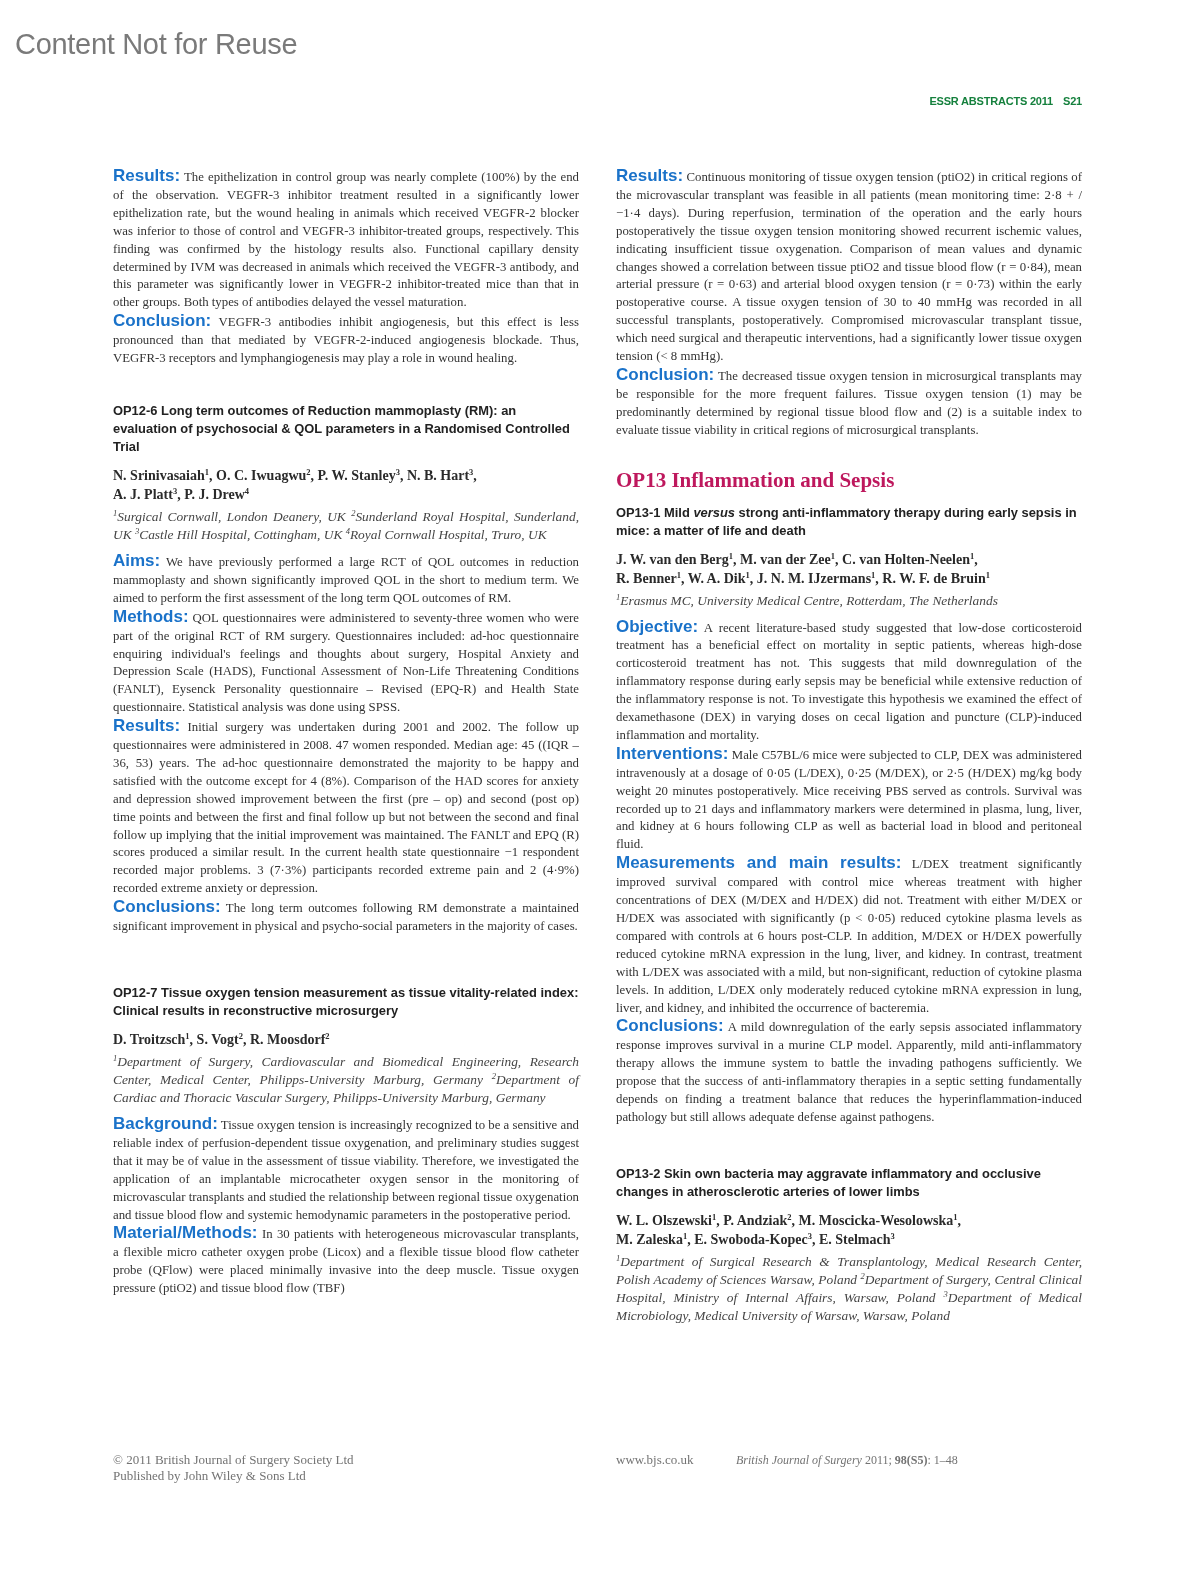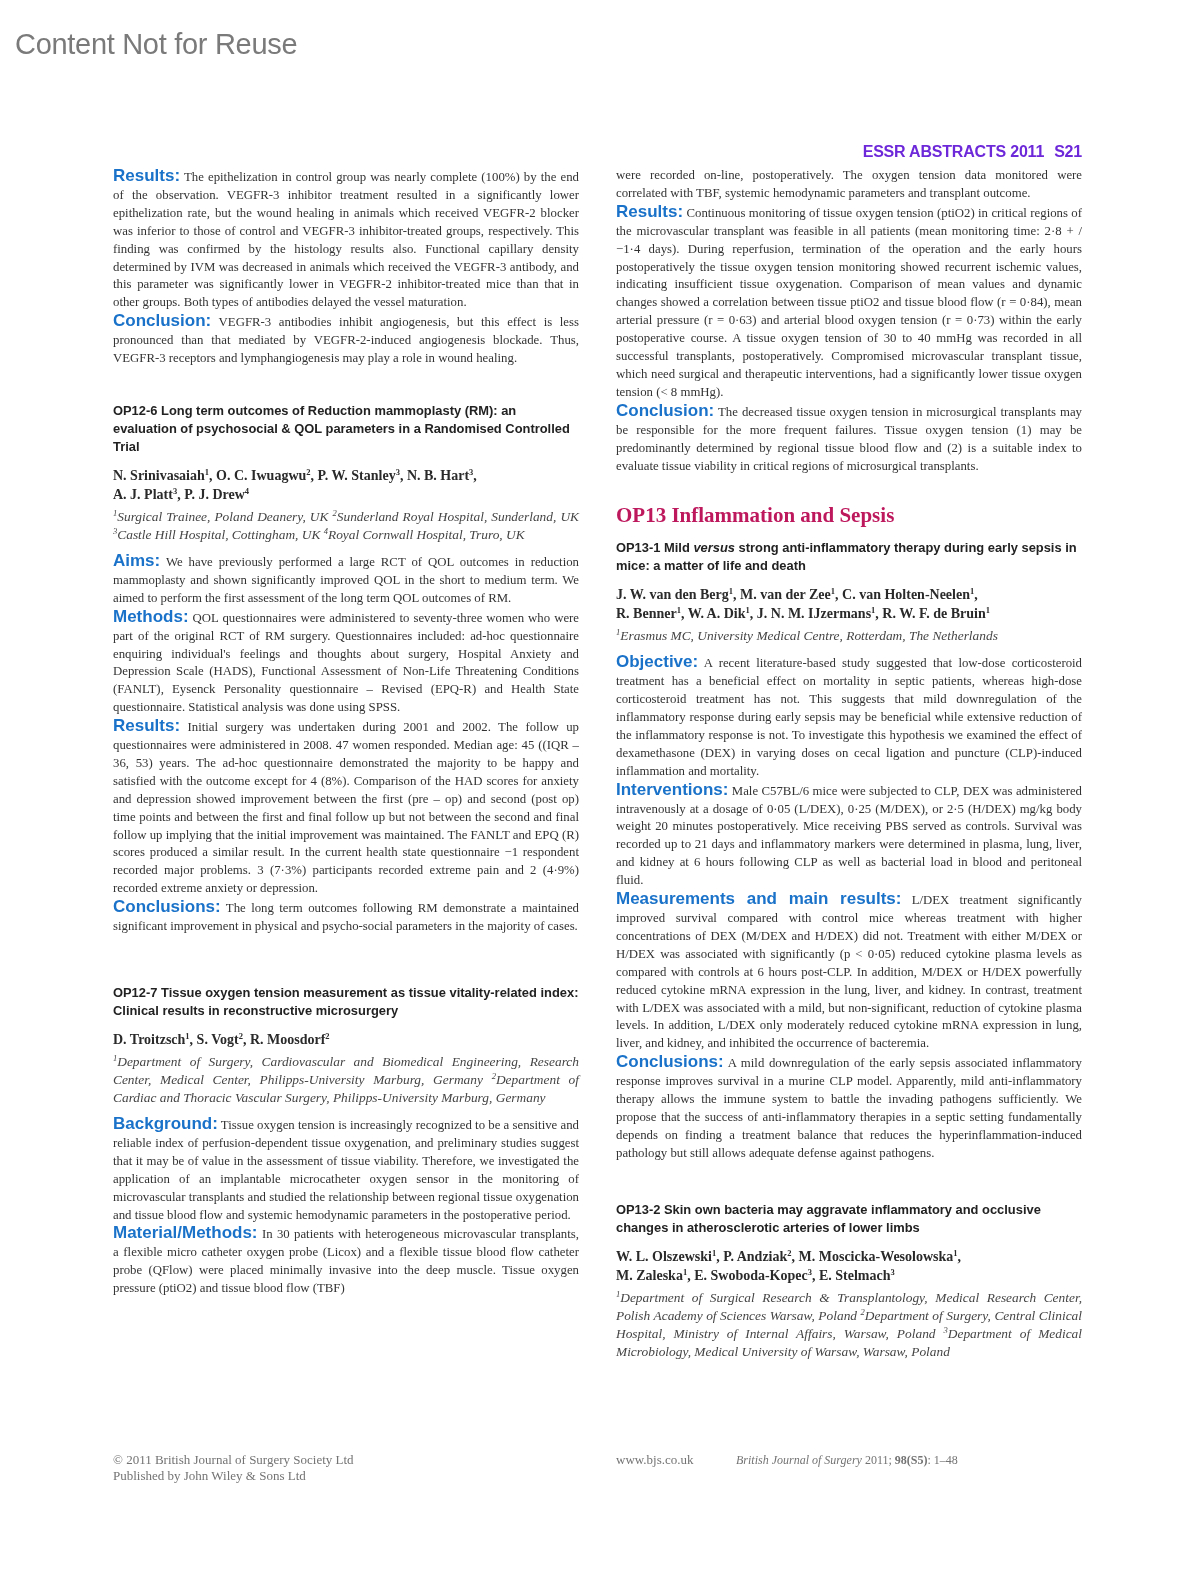--- a/index.html
+++ b/index.html
@@ -1,18 +1,18 @@
 <!DOCTYPE html>
 <html><head>
 <meta charset="utf-8">
 <style>
   html, body { margin: 0; padding: 0; background: #ffffff; }
   body { width: 1200px; height: 1577px; position: relative; overflow: hidden; color: #2b2b2b; }
   .watermark { position: absolute; left: 15px; top: 28px; font-family: Liberation Sans, sans-serif; font-size: 29px; color: #7a7a7a; letter-spacing: -0.3px; }
-  .running-head { position: absolute; right: 118px; top: 95px; font-family: "Liberation Sans", sans-serif; font-weight: bold; font-size: 16px; color: #6d28d9; letter-spacing: -0.2px; margin-top: 48px; }
+  .running-head { position: absolute; right: 118px; top: 95px; font-family: "Liberation Sans", sans-serif; font-weight: bold; font-size: 11px; color: #15803d; letter-spacing: -0.2px; }
   .running-head .page { margin-left: 10px; }
   .col { position: absolute; top: 167px; width: 466px; font-family: "Liberation Serif", serif; font-size: 12.8px; line-height: 17.9px; color: #333; }
   .col-left { left: 113px; }
   .col-right { left: 616px; }
   p.abs { margin: 0; text-align: justify; hyphens: auto; }
   .lbl { font-family: "Liberation Sans", sans-serif; font-weight: bold; color: #1a72c9; font-size: 17px; }
   .abs-title { font-family: "Liberation Sans", sans-serif; font-weight: bold; font-size: 12.9px; line-height: 18px; color: #222; margin: 0; }
   .authors { font-family: "Liberation Serif", serif; font-weight: bold; font-size: 14px; line-height: 19px; color: #2a2a2a; margin: 10px 0 4px 0; }
   .affil { font-family: "Liberation Serif", serif; font-style: italic; font-size: 13.4px; line-height: 18px; color: #444; margin: 0 0 8px 0; text-align: justify; }
   sup { font-size: 8.5px; vertical-align: 5px; line-height: 0; }
@@ -39,21 +39,21 @@
     <p class="abs"><span class="lbl" style="color: rgb(26, 114, 201);">Conclusion:</span><span> VEGFR-3 antibodies inhibit angiogenesis, but this effect is less pronounced than that mediated by VEGFR-2-induced angiogenesis blockade. Thus, VEGFR-3 receptors and lymphangiogenesis may play a role in wound healing.</span></p>
   </div>
 
   <div style="margin-top:34px;">
     <h3 class="abs-title">OP12-6 Long term outcomes of Reduction mammoplasty (RM): an evaluation of psychosocial &amp; QOL parameters in a Randomised Controlled Trial</h3>
     <div class="authors">
       <span>N. Srinivasaiah</span><sup>1</sup>, <span>O. C. Iwuagwu</span><sup>2</sup>, <span>P. W. Stanley</span><sup>3</sup>, <span>N. B. Hart</span><sup>3</sup>,<br>
       <span>A. J. Platt</span><sup>3</sup>, <span>P. J. Drew</span><sup>4</sup>
     </div>
     <p class="affil">
-      <sup>1</sup><span>Surgical Trainee, Poland Deanery, UK </span><sup>2</sup><span>Sunderland Royal Hospital, Sunderland, UK </span><sup>3</sup><span>Castle Hill Hospital, Cottingham, UK </span><sup>4</sup><span>Royal Cornwall Hospital, Truro, UK</span>
+      <sup>1</sup><span>Surgical Cornwall, London Deanery, UK </span><sup>2</sup><span>Sunderland Royal Hospital, Sunderland, UK </span><sup>3</sup><span>Castle Hill Hospital, Cottingham, UK </span><sup>4</sup><span>Royal Cornwall Hospital, Truro, UK</span>
     </p>
     <p class="abs"><span class="lbl" style="color: rgb(26, 114, 201);">Aims:</span><span> We have previously performed a large RCT of QOL outcomes in reduction mammoplasty and shown significantly improved QOL in the short to medium term. We aimed to perform the first assessment of the long term QOL outcomes of RM.</span></p>
     <p class="abs"><span class="lbl" style="color: rgb(26, 114, 201);">Methods:</span><span> QOL questionnaires were administered to seventy-three women who were part of the original RCT of RM surgery. Questionnaires included: ad-hoc questionnaire enquiring individual's feelings and thoughts about surgery, Hospital Anxiety and Depression Scale (HADS), Functional Assessment of Non-Life Threatening Conditions (FANLT), Eysenck Personality questionnaire – Revised (EPQ-R) and Health State questionnaire. Statistical analysis was done using SPSS.</span></p>
     <p class="abs"><span class="lbl" style="color: rgb(26, 114, 201);">Results:</span><span> Initial surgery was undertaken during 2001 and 2002. The follow up questionnaires were administered in 2008. 47 women responded. Median age: 45 ((IQR – 36, 53) years. The ad-hoc questionnaire demonstrated the majority to be happy and satisfied with the outcome except for 4 (8%). Comparison of the HAD scores for anxiety and depression showed improvement between the first (pre – op) and second (post op) time points and between the first and final follow up but not between the second and final follow up implying that the initial improvement was maintained. The FANLT and EPQ (R) scores produced a similar result. In the current health state questionnaire −1 respondent recorded major problems. 3 (7·3%) participants recorded extreme pain and 2 (4·9%) recorded extreme anxiety or depression.</span></p>
     <p class="abs"><span class="lbl" style="color: rgb(26, 114, 201);">Conclusions:</span><span> The long term outcomes following RM demonstrate a maintained significant improvement in physical and psycho-social parameters in the majority of cases.</span></p>
   </div>
 
   <div style="margin-top:48px;">
     <h3 class="abs-title">OP12-7 Tissue oxygen tension measurement as tissue vitality-related index: Clinical results in reconstructive microsurgery</h3>
     <div class="authors">
@@ -62,21 +62,20 @@
     <p class="affil">
       <sup>1</sup><span>Department of Surgery, Cardiovascular and Biomedical Engineering, Research Center, Medical Center, Philipps-University Marburg, Germany </span><sup>2</sup><span>Department of Cardiac and Thoracic Vascular Surgery, Philipps-University Marburg, Germany</span>
     </p>
     <p class="abs"><span class="lbl" style="color: rgb(26, 114, 201);">Background:</span><span> Tissue oxygen tension is increasingly recognized to be a sensitive and reliable index of perfusion-dependent tissue oxygenation, and preliminary studies suggest that it may be of value in the assessment of tissue viability. Therefore, we investigated the application of an implantable microcatheter oxygen sensor in the monitoring of microvascular transplants and studied the relationship between regional tissue oxygenation and tissue blood flow and systemic hemodynamic parameters in the postoperative period.</span></p>
     <p class="abs"><span class="lbl" style="color: rgb(26, 114, 201);">Material/Methods:</span><span> In 30 patients with heterogeneous microvascular transplants, a flexible micro catheter oxygen probe (Licox) and a flexible tissue blood flow catheter probe (QFlow) were placed minimally invasive into the deep muscle. Tissue oxygen pressure (ptiO2) and tissue blood flow (TBF)</span></p>
   </div>
 </div>
 
 <div class="col col-right">
   <div>
-    <p class="abs"><span>were recorded on-line, postoperatively. The oxygen tension data monitored were correlated with TBF, systemic hemodynamic parameters and transplant outcome.</span></p>
     <p class="abs"><span class="lbl" style="color: rgb(26, 114, 201);">Results:</span><span> Continuous monitoring of tissue oxygen tension (ptiO2) in critical regions of the microvascular transplant was feasible in all patients (mean monitoring time: 2·8 + /−1·4 days). During reperfusion, termination of the operation and the early hours postoperatively the tissue oxygen tension monitoring showed recurrent ischemic values, indicating insufficient tissue oxygenation. Comparison of mean values and dynamic changes showed a correlation between tissue ptiO2 and tissue blood flow (r = 0·84), mean arterial pressure (r = 0·63) and arterial blood oxygen tension (r = 0·73) within the early postoperative course. A tissue oxygen tension of 30 to 40 mmHg was recorded in all successful transplants, postoperatively. Compromised microvascular transplant tissue, which need surgical and therapeutic interventions, had a significantly lower tissue oxygen tension (&lt; 8 mmHg).</span></p>
     <p class="abs"><span class="lbl" style="color: rgb(26, 114, 201);">Conclusion:</span><span> The decreased tissue oxygen tension in microsurgical transplants may be responsible for the more frequent failures. Tissue oxygen tension (1) may be predominantly determined by regional tissue blood flow and (2) is a suitable index to evaluate tissue viability in critical regions of microsurgical transplants.</span></p>
   </div>
 
   <h2 class="section-head" style="margin-top:32px;">OP13 Inflammation and Sepsis</h2>
 
   <div>
     <h3 class="abs-title"><span>OP13-1 Mild </span><i>versus</i><span> strong anti-inflammatory therapy during early sepsis in mice: a matter of life and death</span></h3>
     <div class="authors">
       <span>J. W. van den Berg</span><sup>1</sup>, <span>M. van der Zee</span><sup>1</sup>, <span>C. van Holten-Neelen</span><sup>1</sup>,<br>

